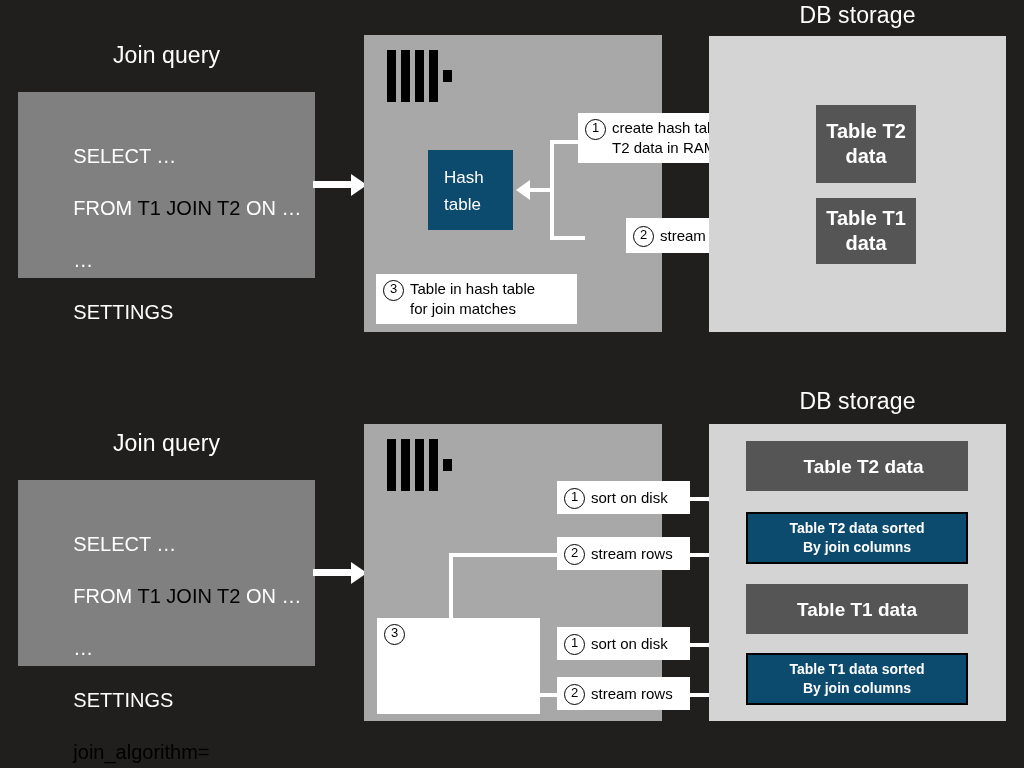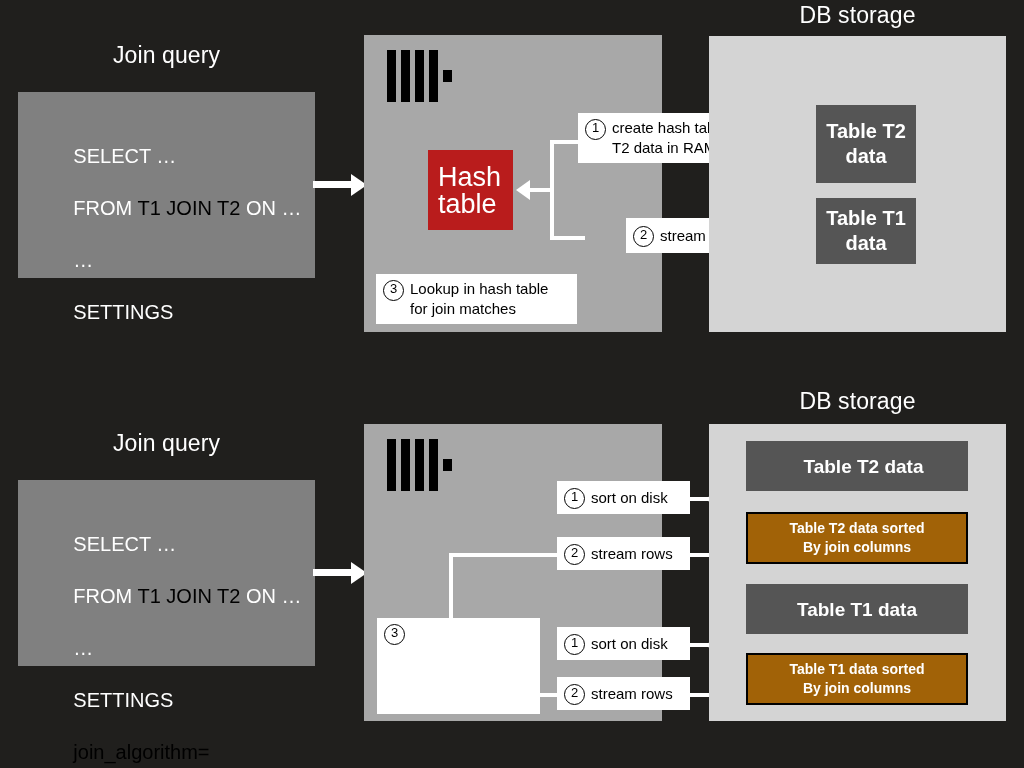--- a/index.html
+++ b/index.html
@@ -57,42 +57,42 @@
 
   
   .engine-panel { background: #a8a8a8; }
 
   
   .ch-bar { position: absolute; background: #000000; width: 9px; }
   .ch-dot { position: absolute; background: #000000; width: 9px; height: 12px; }
 
   
   .hash-box {
-    background: #b91c1c;
-    color: #ffffff;
-    font-size: 27px;
+    background: #0c4a6e;
+    color: #ffffff;
+    font-size: 17px;
     line-height: 27px;
-    padding: 14px 0 0 10px;
+    padding: 14px 0 0 16px;
   }
 
   
   .storage-panel { background: #d4d4d4; }
 
   .table-box {
     background: #555555;
     color: #ffffff;
     font-weight: bold;
     display: flex;
     align-items: center;
     justify-content: center;
     text-align: center;
     line-height: 25px;
   }
   .sorted-box {
-    background: #a16207;
+    background: #0c4a6e;
     border: 2px solid #000000;
     color: #ffffff;
     font-weight: bold;
     font-size: 14px;
     display: flex;
     align-items: center;
     justify-content: center;
     text-align: center;
     line-height: 19px;
   }
@@ -180,21 +180,21 @@
     <span><span class="callout-text">create hash table from</span><br><span class="callout-text">T2 data in RAM</span></span>
   </div>
 
   <div class="abs callout center" style="left:626px; top:218px; width:117px; height:35px;">
     <span class="step-num">2</span>
     <span class="callout-text">stream rows</span>
   </div>
 
   <div class="abs callout" style="left:376px; top:274px; width:201px;">
     <span class="step-num">3</span>
-    <span><span class="callout-text">Lookup in hash table</span><br><span class="callout-text">for join matches</span></span>
+    <span><span class="callout-text">Table in hash table</span><br><span class="callout-text">for join matches</span></span>
   </div>
 
   <div class="abs section-title" style="left:709px; top:2px; width:297px;">DB storage</div>
 
   <div class="abs storage-panel" style="left:709px; top:36px; width:297px; height:296px;"></div>
 
   <div class="abs table-box" style="left:816px; top:105px; width:100px; height:78px; font-size:20px;">
     <span><span>Table T2</span><br><span>data</span></span>
   </div>
 

